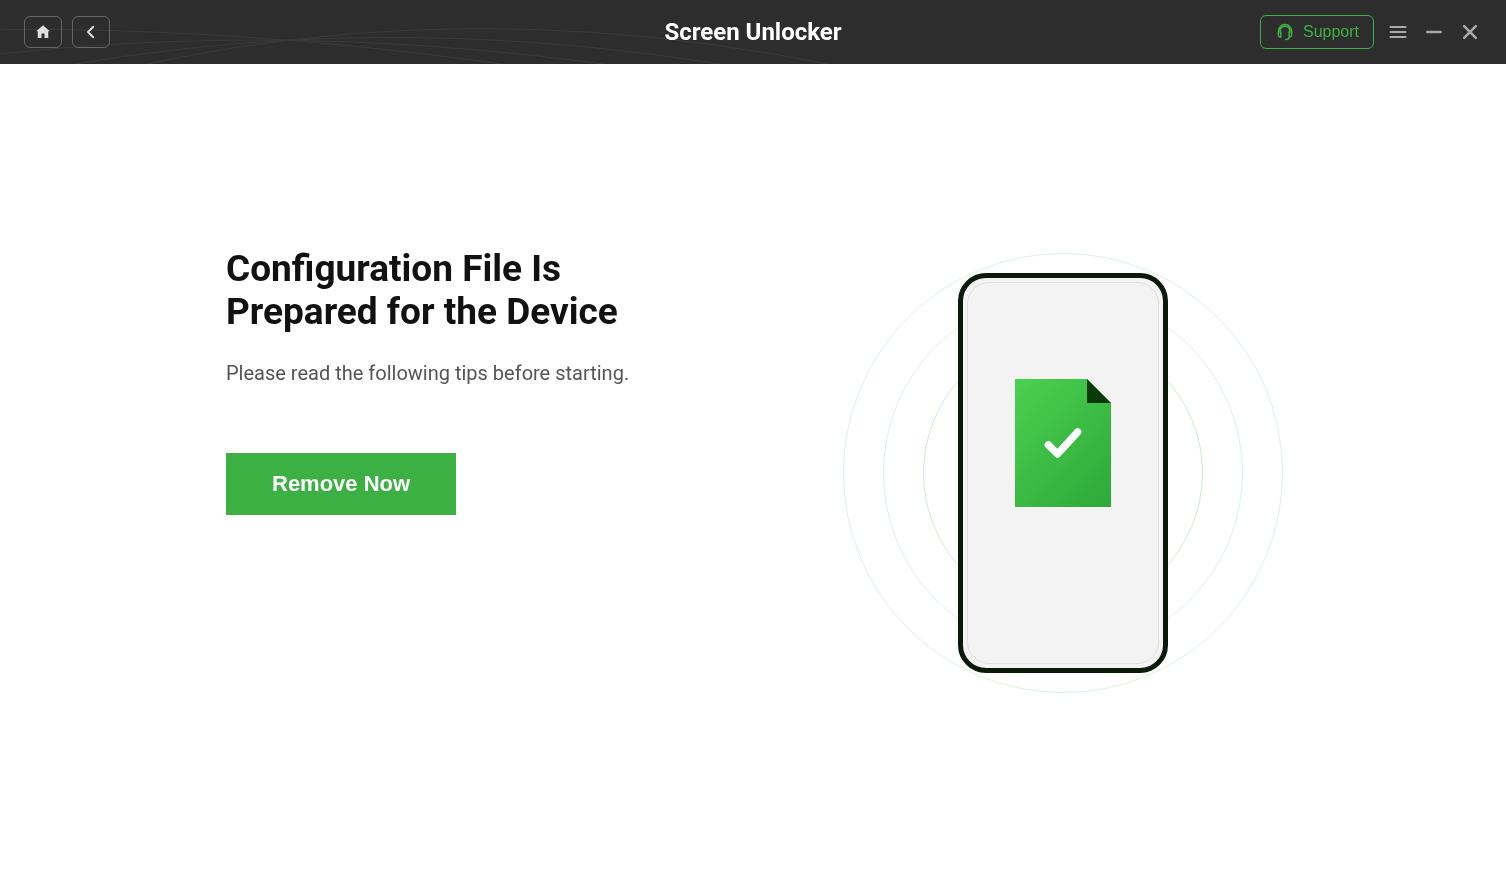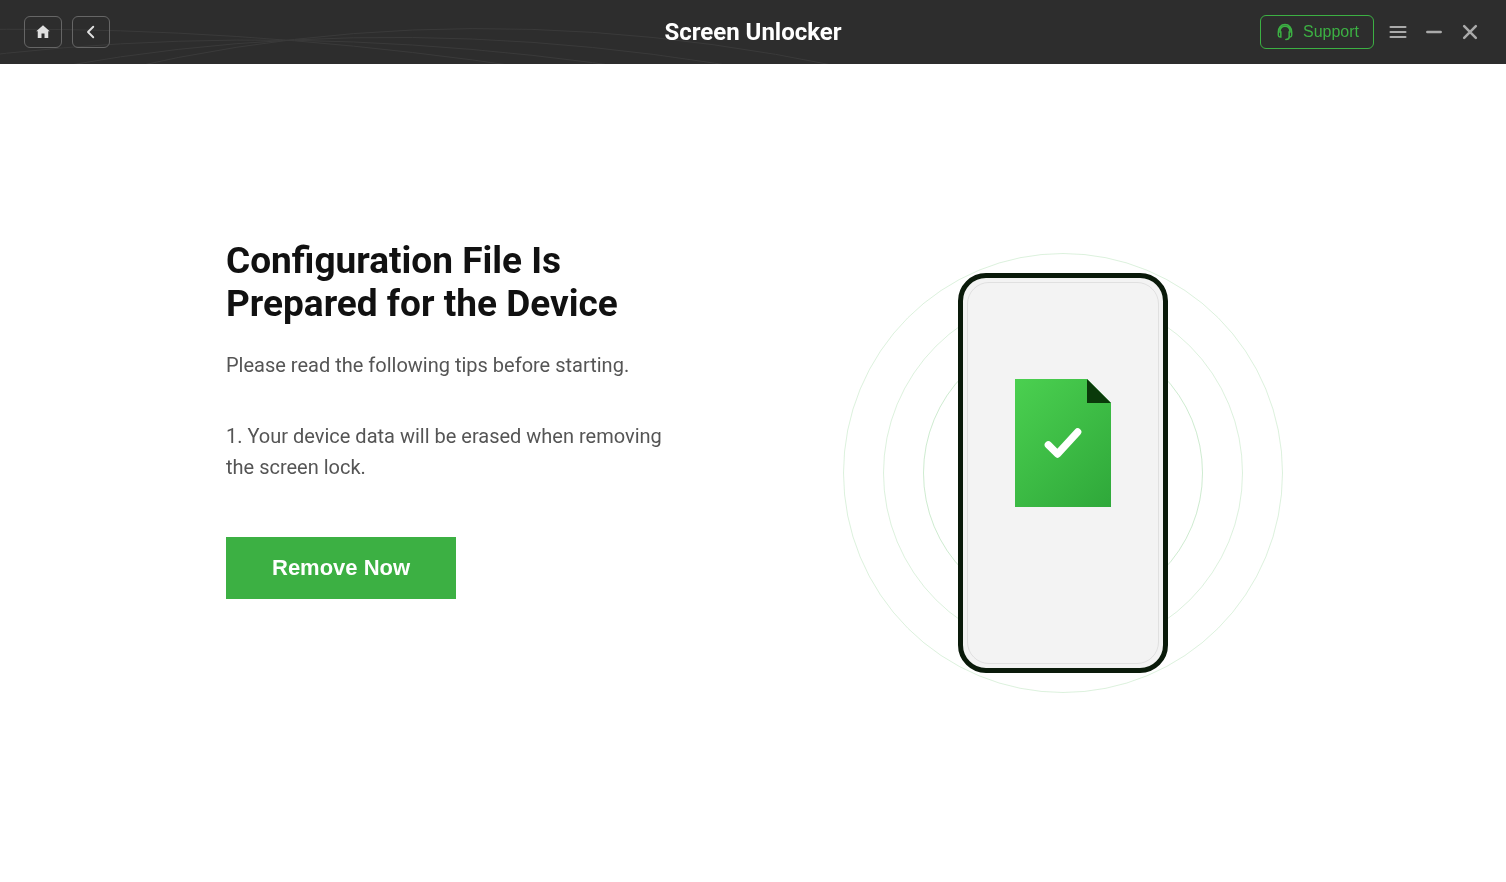--- a/index.html
+++ b/index.html
@@ -90,40 +90,40 @@
       align-items: center;
       justify-content: center;
     }
     .win-btn svg {
       width: 20px;
       height: 20px;
     }
     .main {
       display: flex;
       height: calc(100% - 64px);
-      padding: 8px 60px;
+      padding: 16px 60px;
       justify-content: space-between;
     }
     .content-left {
       flex: 0 0 620px;
       padding-top: 168px;
       padding-left: 166px;
     }
     .heading {
       font-size: 37px;
       font-weight: 700;
       line-height: 1.15;
       color: #111;
       margin-bottom: 28px;
       max-width: 520px;
     }
     .subtitle {
       font-size: 20px;
       color: #555;
-      margin-bottom: 44px;
+      margin-bottom: 34px;
     }
     .tip {
       font-size: 20px;
       color: #555;
       line-height: 1.55;
       margin-bottom: 20px;
       max-width: 540px;
     }
     .action-btn {
       margin-top: 34px;
@@ -260,21 +260,20 @@
         <path d="M5 5 L19 19 M19 5 L5 19" stroke="#aaa" stroke-width="3" stroke-linecap="round"></path>
       </svg>
     </button>
   </div>
 </div>
 
 <div class="main">
   <div class="content-left">
     <h1 class="heading">Configuration File Is Prepared for the Device</h1>
     <p class="subtitle">Please read the following tips before starting.</p>
-    <p class="tip">1. Your device data will be erased when removing the screen lock.</p>
     <button class="action-btn">Remove Now</button>
   </div>
 
   <div class="content-right">
     <div class="illustration">
       <div class="ring ring1"></div>
       <div class="ring ring2"></div>
       <div class="ring ring3"></div>
       <div class="phone">
         <div class="phone-inner"></div>

